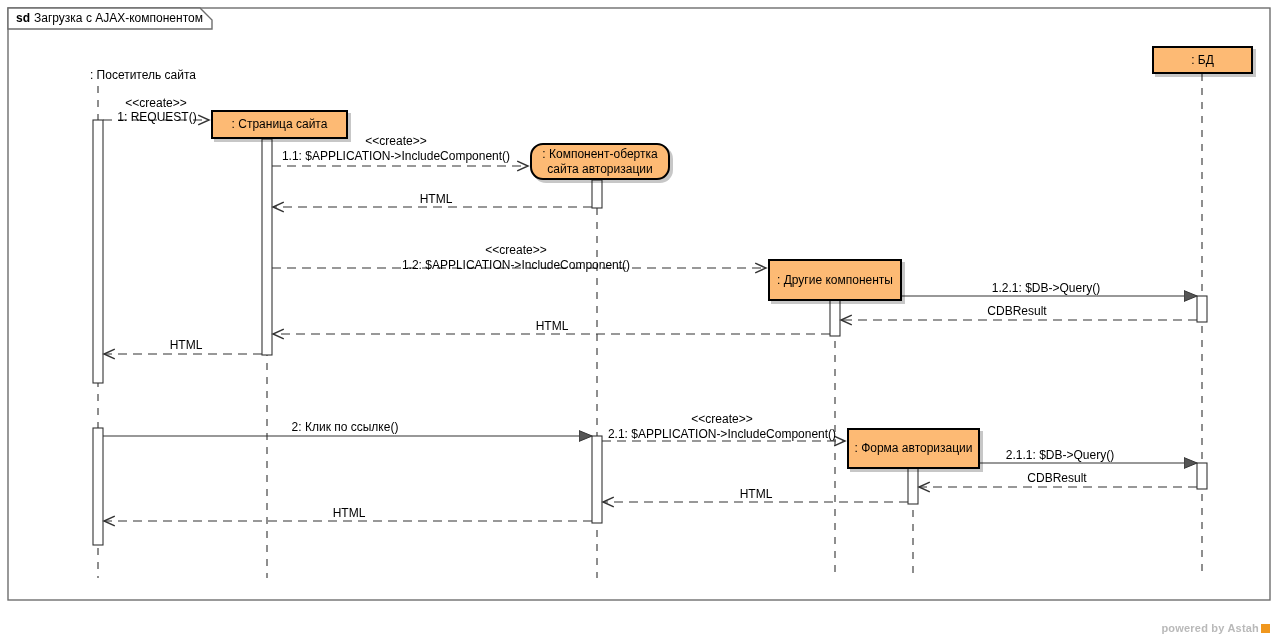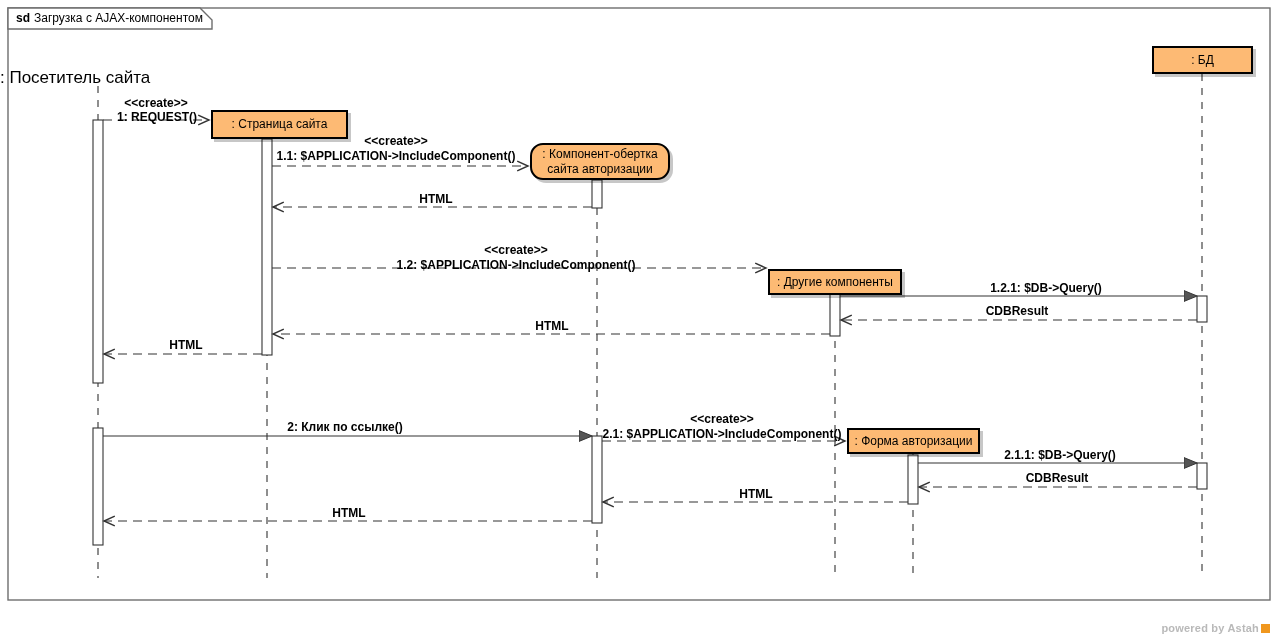--- a/index.html
+++ b/index.html
@@ -49,35 +49,35 @@
     align-items: center;
     justify-content: center;
     flex-direction: column;
     box-shadow: 3px 3px 0 rgba(0,0,0,0.22);
     line-height: 15px;
     z-index: 4;
   }
   .lifeline-box span { display: block; }
   .actor-label {
     position: absolute;
-    font-size: 17px;
+    font-size: 12px;
     color: #000;
     white-space: nowrap;
-    text-align: left;
+    text-align: right;
     z-index: 4;
   }
   .msg-label {
     position: absolute;
     font-size: 12px;
     color: #000;
     white-space: nowrap;
     z-index: 6;
     background: transparent;
   }
-  .msg-label.center { transform: translateX(-50%); font-weight: bold; }
+  .msg-label.center { transform: translateX(-50%); }
   .watermark {
     position: absolute;
     right: 10px;
     bottom: 4px;
     font-size: 11px;
     color: #b9b9b9;
     font-weight: bold;
     letter-spacing: 0.2px;
     z-index: 7;
     padding-left: 22px;
@@ -157,25 +157,25 @@
 
 <div class="lifeline-box" style="left:211px; top:110px; width:137px; height:29px;">
   <span>: Страница сайта</span>
 </div>
 
 <div class="lifeline-box" style="left:530px; top:143px; width:140px; height:37px;border-radius:13px;">
   <span>: Компонент-обертка</span>
   <span>сайта авторизации</span>
 </div>
 
-<div class="lifeline-box" style="left:768px; top:269px; width:134px; height:26px;">
+<div class="lifeline-box" style="left:768px; top:259px; width:134px; height:42px;">
   <span>: Другие компоненты</span>
 </div>
 
-<div class="lifeline-box" style="left:847px; top:428px; width:133px; height:26px;">
+<div class="lifeline-box" style="left:847px; top:428px; width:133px; height:41px;">
   <span>: Форма авторизации</span>
 </div>
 
 <div class="lifeline-box" style="left:1152px; top:46px; width:101px; height:28px;">
   <span>: БД</span>
 </div>
 
 <div class="msg-label center" style="left:156px; top:96px;">&lt;&lt;create&gt;&gt;</div>
 <div class="msg-label center" style="left:157px; top:110px;">1: REQUEST()</div>
 

